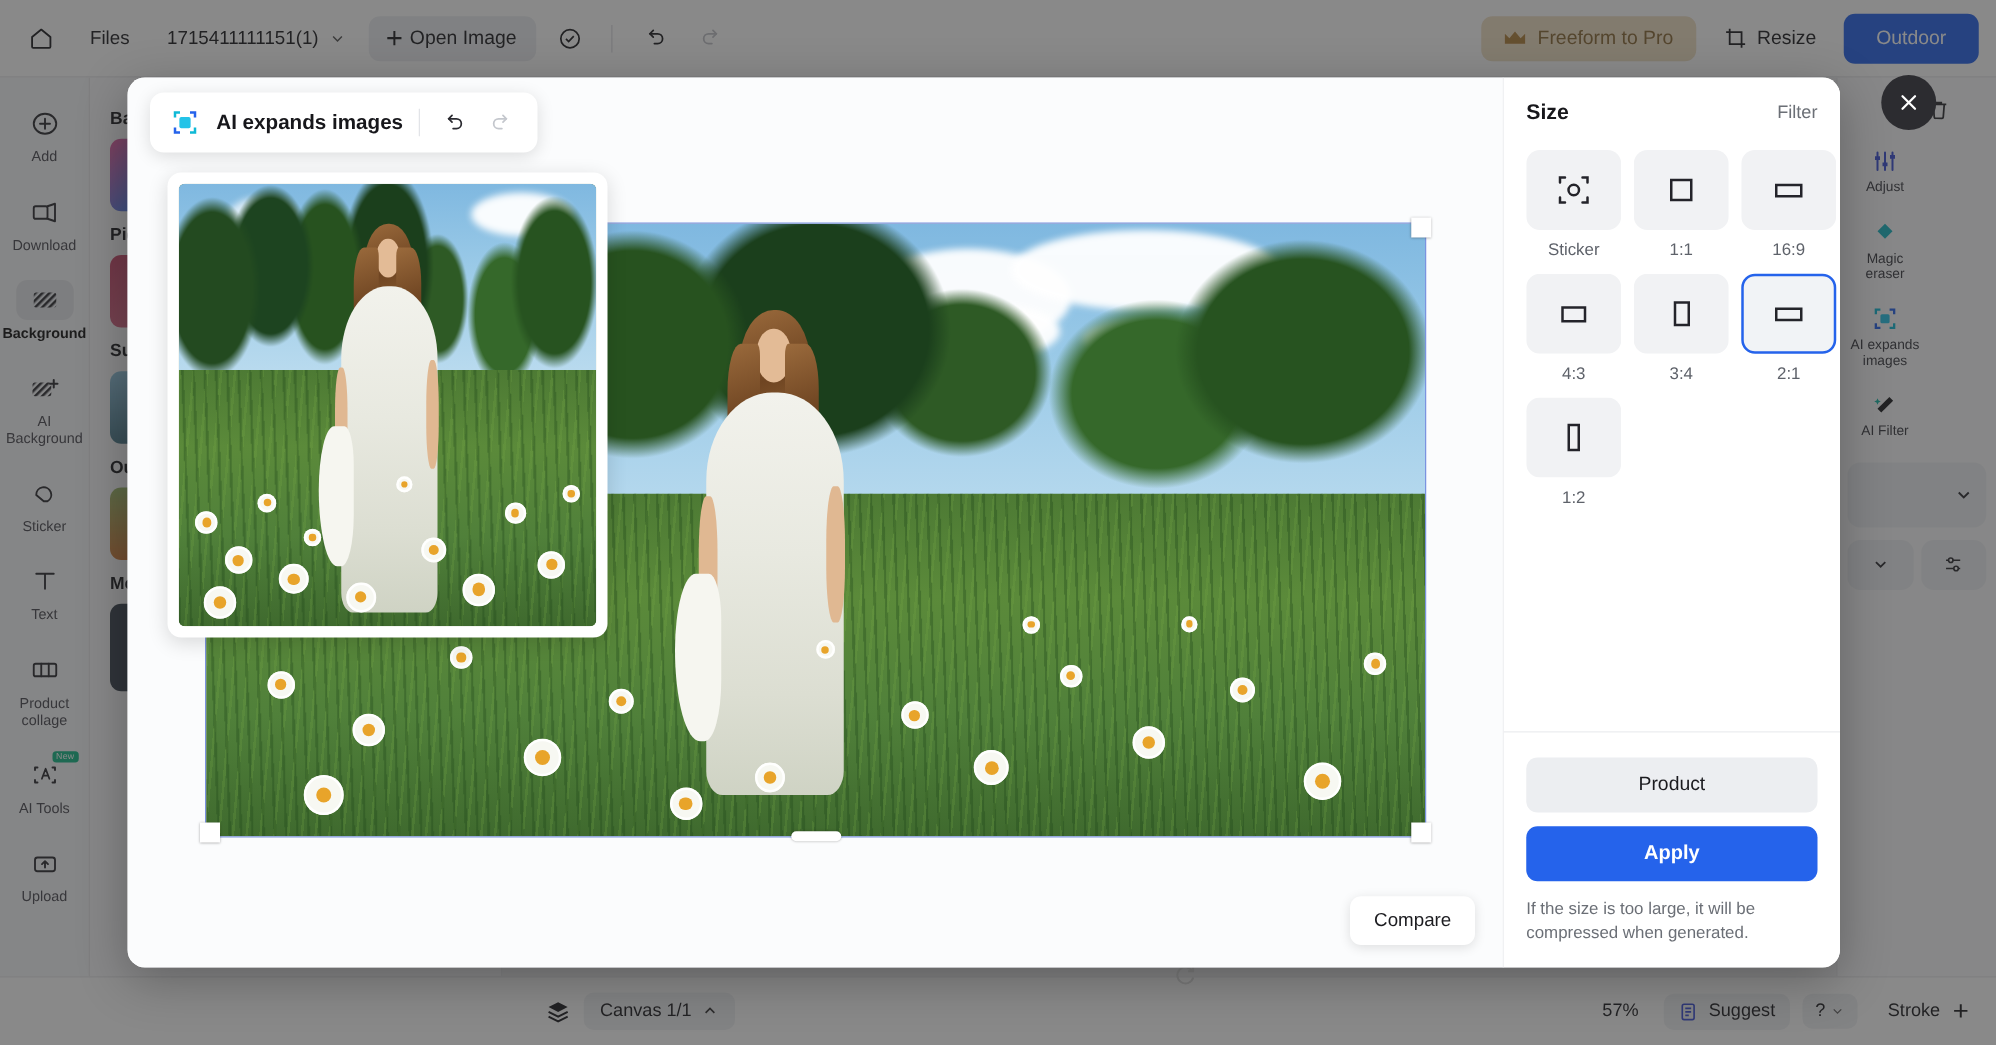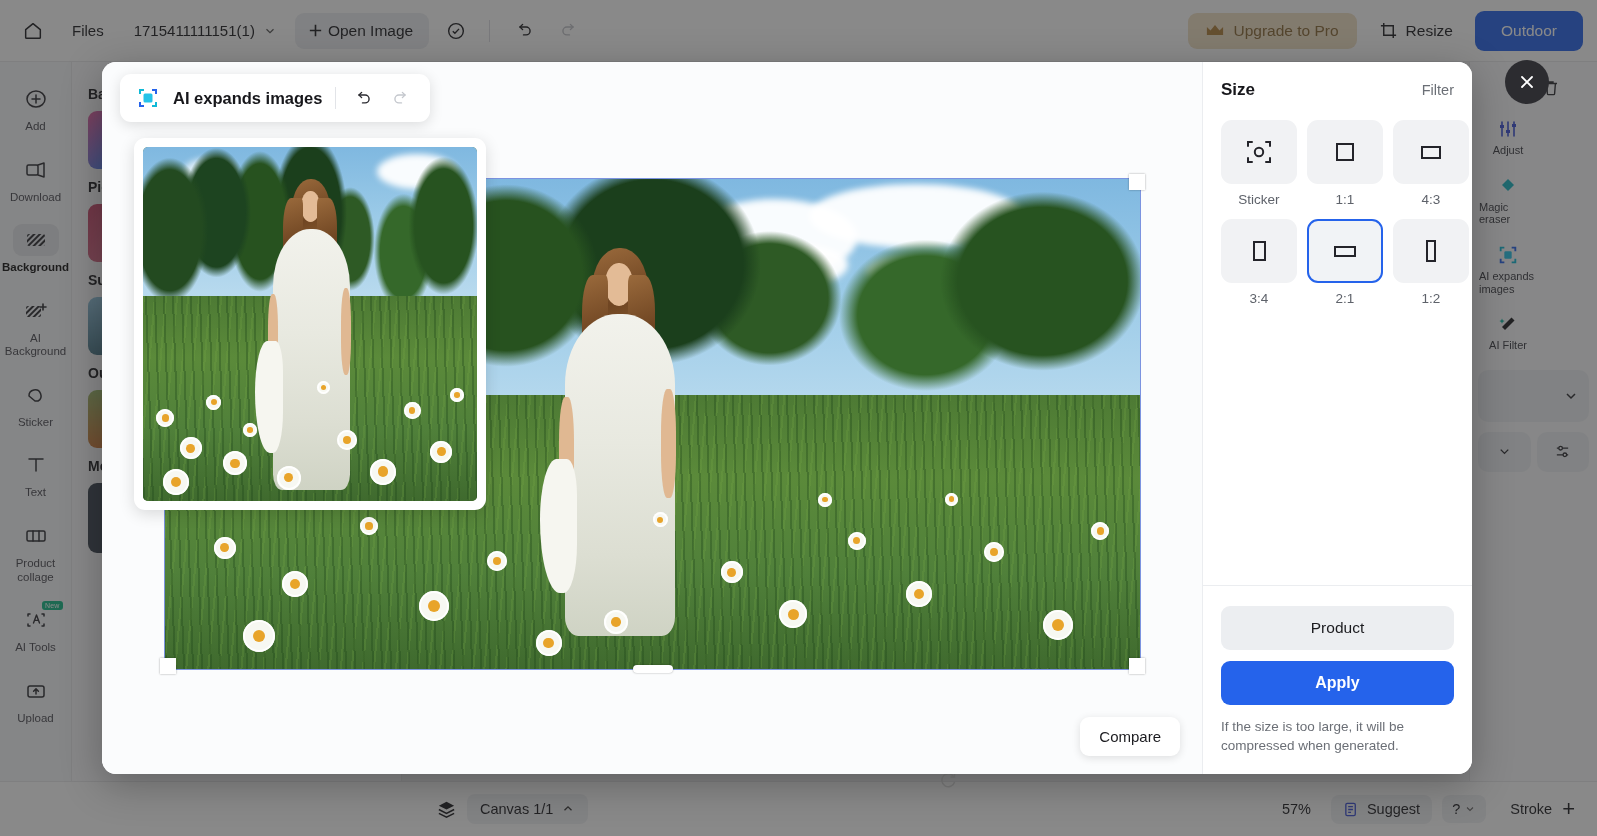--- a/index.html
+++ b/index.html
@@ -82,21 +82,21 @@
   .lp-thumb { width: 84px; height: 58px; border-radius: 9px; }
 
   
   .rightpanel {
     position: absolute; top: 62px; right: 0; width: 128px; bottom: 55px;
     background: #fafbfc; border-left: 1px solid #e8e8ec;
     padding: 10px 8px; display: flex; flex-direction: column; gap: 10px;
   }
   .rp-tools { display: flex; flex-wrap: wrap; gap: 2px; }
   .rp-tool { width: 60px; display: flex; flex-direction: column; align-items: center; gap: 4px; padding: 8px 1px; }
-  .rp-tool-label { font-size: 11px; color: #3a3a42; line-height: 1.15; }
+  .rp-tool-label { font-size: 11px; color: #3a3a42; text-align: center; line-height: 1.15; }
   .rp-block { background: #eef0f3; border-radius: 10px; height: 52px; display:flex; align-items:center; justify-content:flex-end; padding-right: 10px; }
   .rp-mini-row { display: flex; gap: 6px; }
   .rp-mini { background: #eef0f3; border-radius: 10px; height: 40px; flex:1; display:flex; align-items:center; justify-content:center; }
   .rp-topicons { display: flex; gap: 14px; justify-content: center; padding: 6px 0 2px; color:#2a2a30; }
 
   
   .canvas-area { position: absolute; top: 62px; left: 402px; right: 128px; bottom: 55px; background: #f1f2f4; }
 
   
   .bottombar {
@@ -494,21 +494,21 @@
             <path d="M13 5l3 3-3 3"></path>
           </svg>
       </div>
       <div class="tb-spacer"></div>
       <div class="upgrade-btn">
         <span>
           <svg width="18" height="15" viewBox="0 0 20 16" fill="#b0803a">
               <path d="M1 4l4 4 5-6 5 6 4-4v9H1z"></path>
             </svg>
         </span>
-        <span>Upgrade to Pro</span>
+        <span>Freeform to Pro</span>
       </div>
       <div class="resize-btn">
         <span>
           <svg width="19" height="19" viewBox="0 0 20 20" fill="none" stroke="#1b1b1f" stroke-width="1.5">
             <path d="M5 2v13h13"></path>
               <path d="M2 5h13v13"></path>
             </svg>
         </span>
         <span>Resize</span>
       </div>
@@ -706,20 +706,28 @@
               <span class="ratio-box">
                 <svg width="30" height="30" viewBox="0 0 30 30" fill="none" stroke="#24242a" stroke-width="2">
                   <rect x="7" y="7" width="16" height="16"></rect>
                 </svg>
               </span>
               <span class="ratio-label">1:1</span>
             </div>
             <div class="ratio-cell">
               <span class="ratio-box">
                 <svg width="30" height="30" viewBox="0 0 30 30" fill="none" stroke="#24242a" stroke-width="2">
+                  <rect x="5" y="11" width="20" height="9"></rect>
+                </svg>
+              </span>
+              <span class="ratio-label">16:9</span>
+            </div>
+            <div class="ratio-cell">
+              <span class="ratio-box">
+                <svg width="30" height="30" viewBox="0 0 30 30" fill="none" stroke="#24242a" stroke-width="2">
                   <rect x="6" y="10" width="18" height="11"></rect>
                 </svg>
               </span>
               <span class="ratio-label">4:3</span>
             </div>
             <div class="ratio-cell">
               <span class="ratio-box">
                 <svg width="30" height="30" viewBox="0 0 30 30" fill="none" stroke="#24242a" stroke-width="2">
                   <rect x="10" y="6" width="11" height="18"></rect>
                 </svg>

